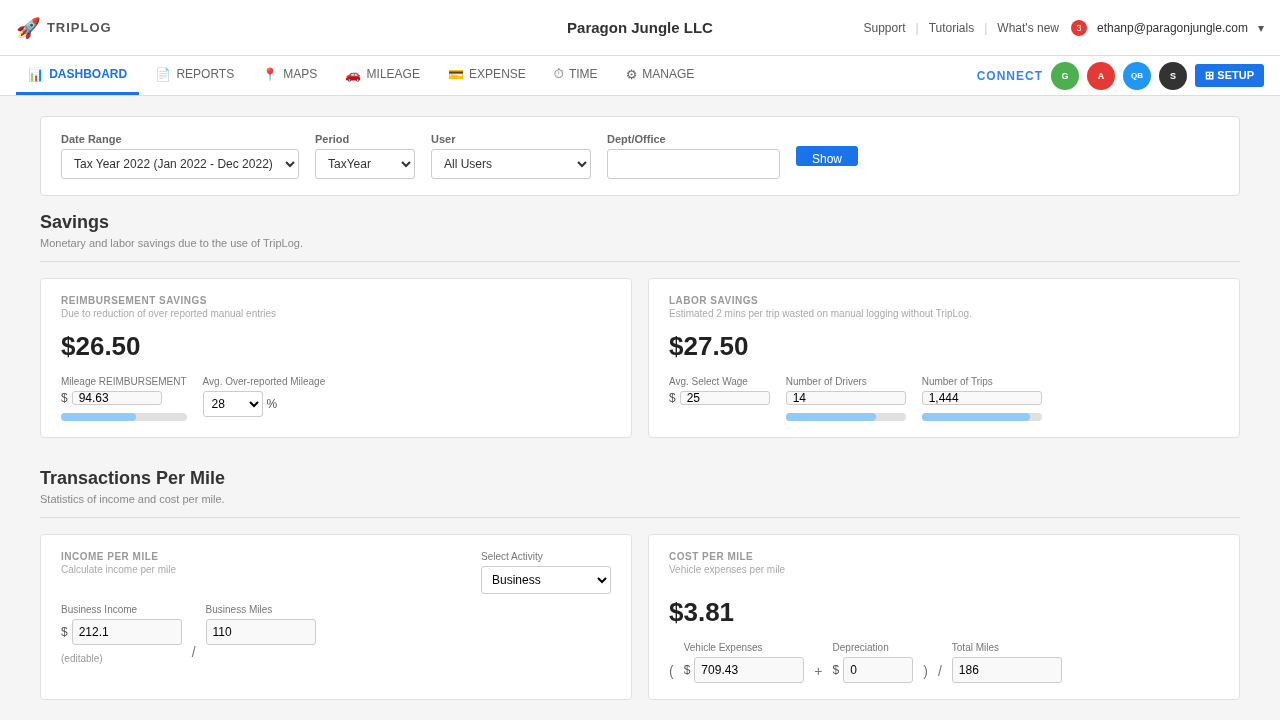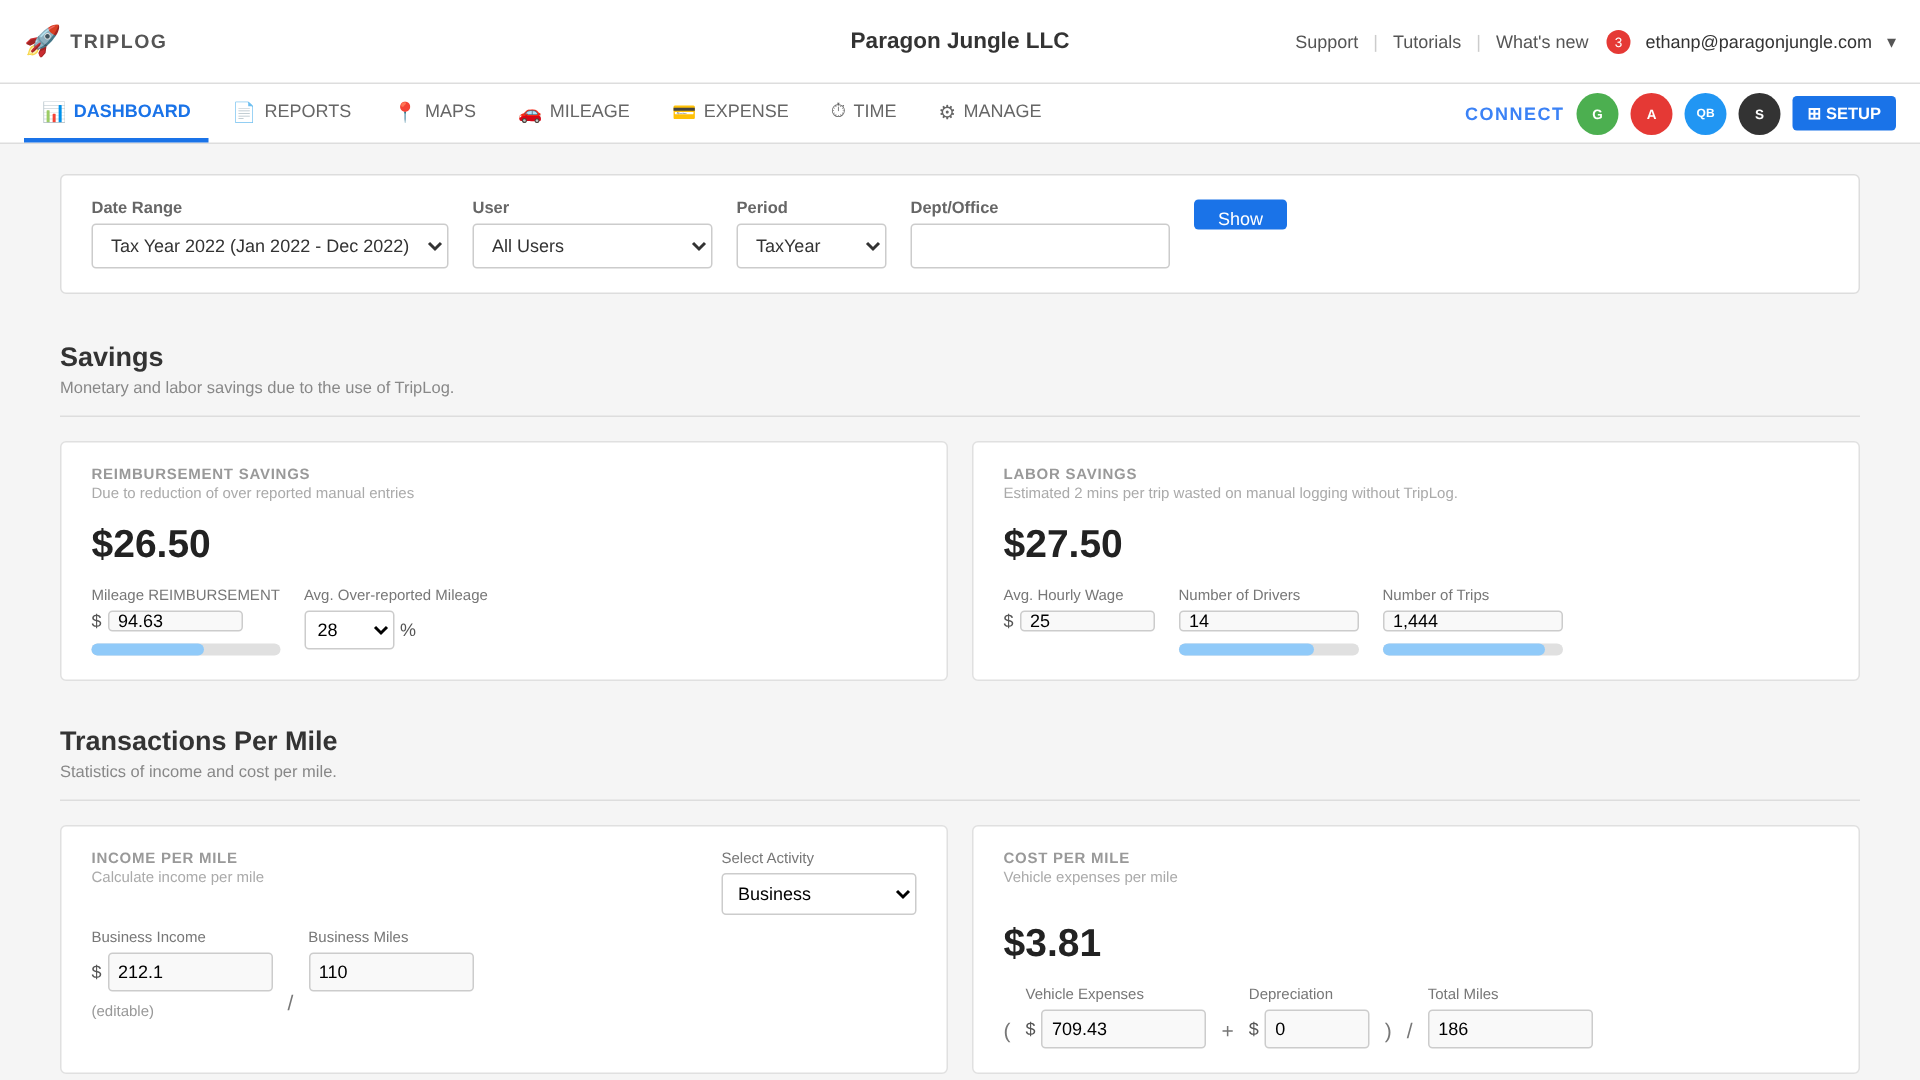--- a/index.html
+++ b/index.html
@@ -149,23 +149,23 @@
       min-height: calc(720px - 96px);
     }
 
     
     .filter-bar {
       background: #fff;
       border: 1px solid #ddd;
       border-radius: 4px;
       padding: 16px 20px;
       display: flex;
-      align-items: flex-start;
+      align-items: center;
       gap: 16px;
-      margin-bottom: 32px;
+      margin-bottom: 16px;
     }
     .filter-group {
       display: flex;
       flex-direction: column;
       gap: 4px;
     }
     .filter-label {
       font-size: 11px;
       color: #666;
       font-weight: bold;
@@ -437,31 +437,31 @@
 <div class="main-content">
 
   <div class="filter-bar">
     <div class="filter-group">
       <label class="filter-label">Date Range</label>
       <select class="filter-select">
         <option>Tax Year 2022 (Jan 2022 - Dec 2022)</option>
       </select>
     </div>
     <div class="filter-group">
-      <label class="filter-label">User</label>
-      <select class="filter-select filter-select-user">
-        <option>All Users</option>
-      </select>
-    </div>
-    <div class="filter-group">
       <label class="filter-label">Period</label>
       <select class="filter-select filter-select-sm">
         <option>TaxYear</option>
         <option>CalYear</option>
         <option>Custom</option>
+      </select>
+    </div>
+    <div class="filter-group">
+      <label class="filter-label">User</label>
+      <select class="filter-select filter-select-user">
+        <option>All Users</option>
       </select>
     </div>
     <div class="filter-group">
       <label class="filter-label">Dept/Office</label>
       <input class="filter-input filter-input-dept" type="text" style="">
     </div>
     <button class="show-btn">Show</button>
   </div>
 
   <div class="section">
@@ -497,21 +497,21 @@
           </div>
         </div>
       </div>
 
       <div class="card">
         <div class="card-header-label">LABOR SAVINGS</div>
         <div class="card-header-desc">Estimated 2 mins per trip wasted on manual logging without TripLog.</div>
         <div class="card-big-value">$27.50</div>
         <div class="card-fields">
           <div class="card-field">
-            <div class="card-field-label">Avg. Hourly Wage</div>
+            <div class="card-field-label">Avg. Select Wage</div>
             <div class="field-with-prefix">
               <span class="field-prefix">$</span>
               <input class="field-input" type="text" value="25" style="">
             </div>
           </div>
           <div class="card-field">
             <div class="card-field-label">Number of Drivers</div>
             <input class="field-input field-input-wide" type="text" value="14" style="">
             <div class="field-bar">
               <div class="field-bar-fill" style="width:75%"></div>

